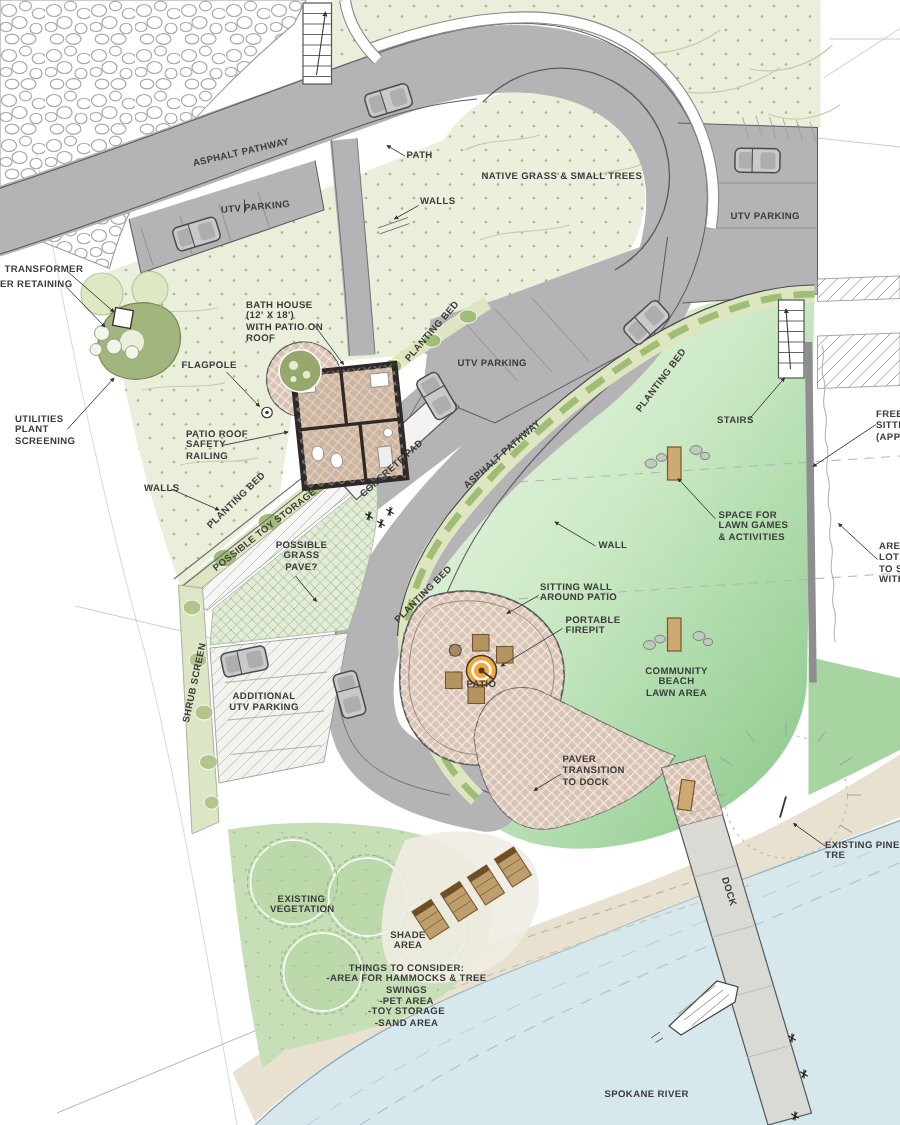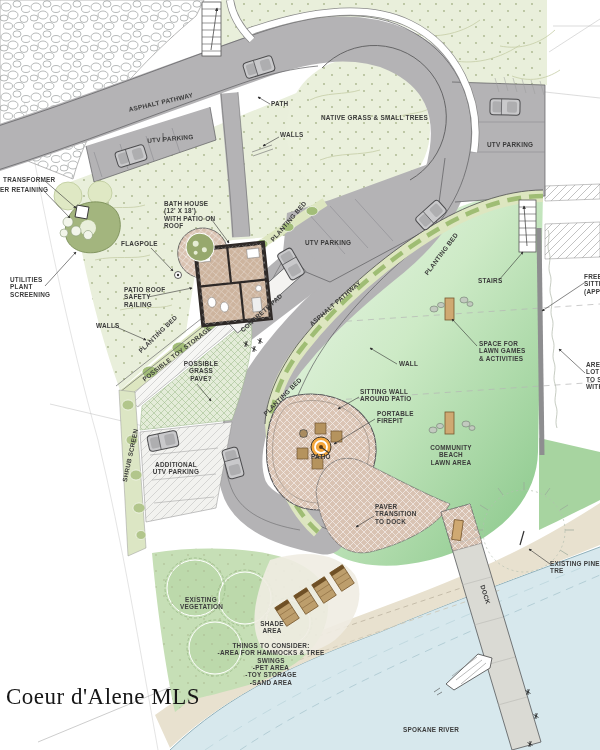--- a/index.html
+++ b/index.html
@@ -472,15 +472,14 @@
 AREA</div>
 <div class="lbl ctr" style="left:208px;top:642px;width:126px">THINGS TO CONSIDER:
 -AREA FOR HAMMOCKS &amp; TREE SWINGS
 -PET AREA
 -TOY STORAGE
 -SAND AREA</div>
 <div class="lbl" style="left:550px;top:560px">EXISTING PINE TRE</div>
 <div class="lbl" style="left:486px;top:584px;transform:rotate(73deg)">DOCK</div>
 <div class="lbl" style="left:403px;top:726px">SPOKANE RIVER</div>
 
-<div id="watermark">Coeur d'Alene MLS</div>
 
 </div>
 
 </body></html>

